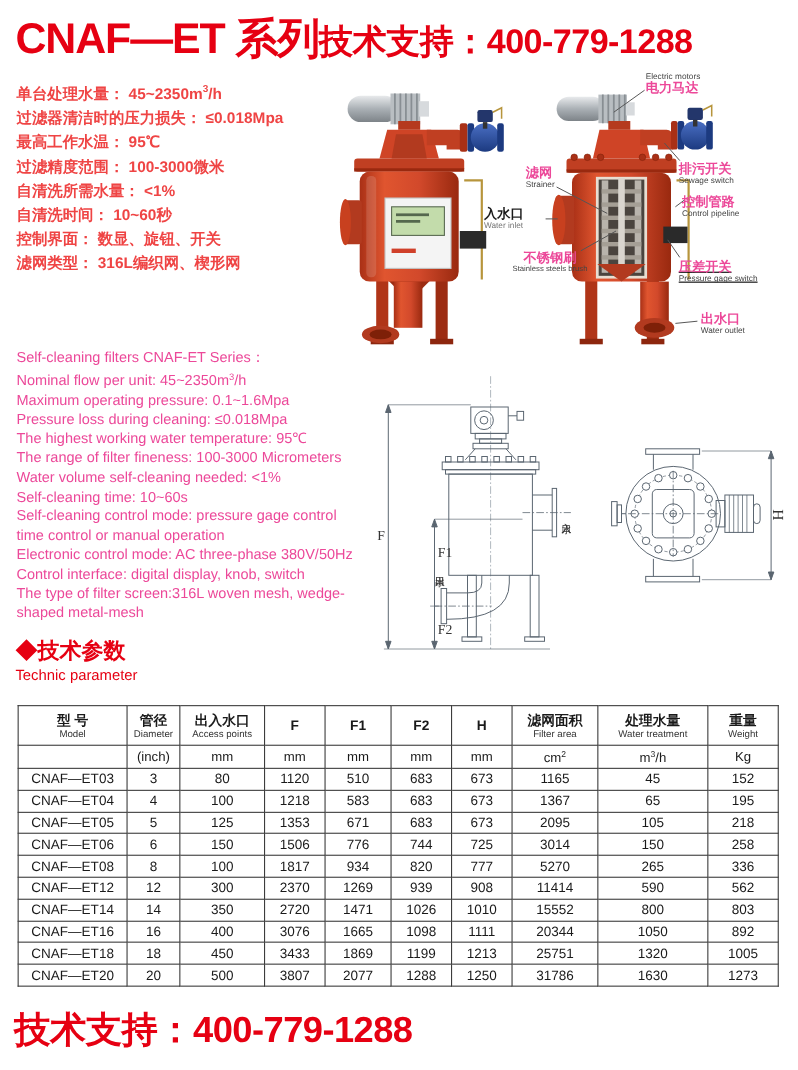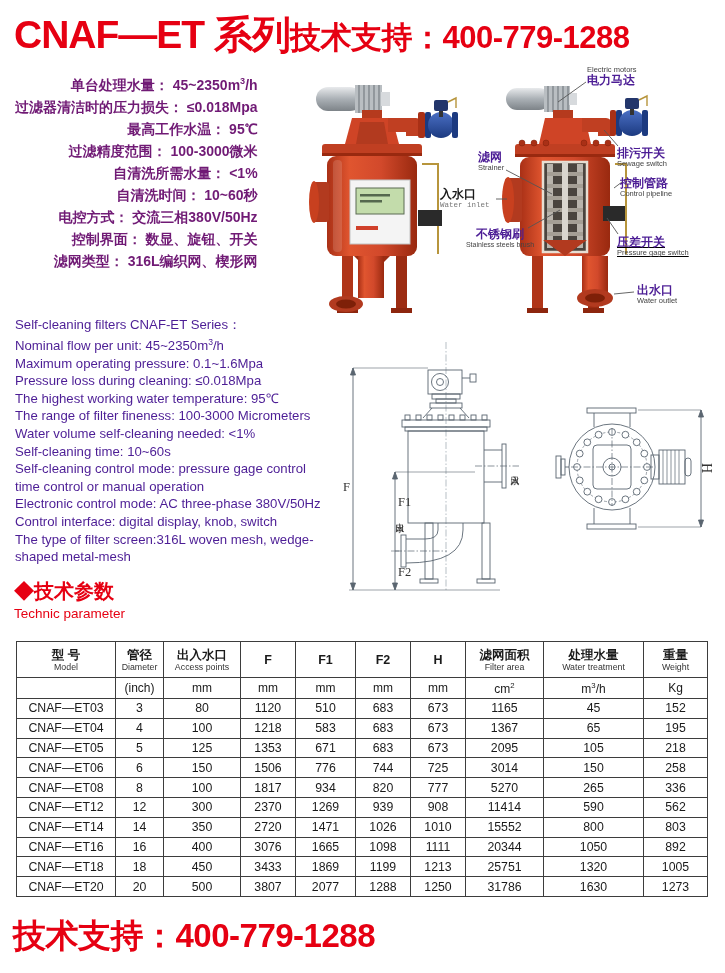--- a/index.html
+++ b/index.html
@@ -6,32 +6,32 @@
   body { background:#ffffff; font-family:"Liberation Sans", sans-serif; }
   .page { position:relative; width:725px; height:973px; background:#fff; overflow:hidden;padding-left:16px; }
 
   
   .title-row { position:absolute; left:14px; top:8px; white-space:nowrap; color:#e60012; }
   .title-series { font-size:39px; font-weight:bold; letter-spacing:-1px; }
   .title-support { font-size:31px; font-weight:bold; letter-spacing:-0.5px; }
 
   
   .specs-cn { position:absolute; left:15px; top:70px; list-style:none; }
-  .specs-cn li { font-size:14px; font-weight:600; color:#701a75; line-height:22px; white-space:nowrap;text-align:right; }
+  .specs-cn li { font-size:14px; font-weight:600; color:#ef4444; line-height:22px; white-space:nowrap; }
   .specs-en { position:absolute; left:15px; top:316px; list-style:none; }
-  .specs-en li { font-size:13.2px; color:#4c1d95; line-height:17.6px; white-space:nowrap; }
+  .specs-en li { font-size:13.2px; color:#ec4899; line-height:17.6px; white-space:nowrap; }
 
   
   .product-fig { position:absolute; left:300px; top:60px; width:425px; height:270px; }
   .product-fig svg { position:absolute; left:0; top:0; }
   .lbl { position:absolute; line-height:1.12; white-space:nowrap; }
-  .lbl .cn { font-size:12px; font-weight:bold; color:#4c1d95; }
+  .lbl .cn { font-size:12px; font-weight:bold; color:#ec4899; }
   .lbl .cn.dark { color:#1a1a1a; font-weight:600; }
   .lbl .en { font-size:7.5px; color:#444; }
-  .lbl .en.grey { color:#777;font-family:Liberation Mono, monospace; }
+  .lbl .en.grey { color:#777; }
 
   
   .drawing-fig { position:absolute; left:335px; top:332px; width:390px; height:288px; }
   .drawing-fig svg { position:absolute; left:0; top:0; }
   .dim { position:absolute; font-family:"Liberation Serif", serif; font-size:12.5px; color:#333; }
   .dim.vtext { writing-mode:vertical-rl; font-family:"Liberation Sans", sans-serif; font-size:9px; letter-spacing:1px; color:#333; }
   .dim.rot { transform:rotate(90deg); font-size:14px; }
 
   
   .section-hd { position:absolute; left:14px; top:578px; color:#e60012; }
@@ -63,21 +63,20 @@
     <span class="title-series">CNAF—ET 系列</span><span class="title-support">技术支持：400-779-1288</span>
   </div>
 
   <ul class="specs-cn" id="specs-cn">
       <li>单台处理水量： 45~2350m<sup>3</sup>/h</li>
       <li>过滤器清洁时的压力损失： ≤0.018Mpa</li>
       <li>最高工作水温： 95℃</li>
       <li>过滤精度范围： 100-3000微米</li>
       <li>自清洗所需水量： &lt;1%</li>
       <li>自清洗时间： 10~60秒</li>
-      <li>电控方式： 交流三相380V/50Hz</li>
       <li>控制界面： 数显、旋钮、开关</li>
       <li>滤网类型： 316L编织网、楔形网</li>
     </ul>
 
   <ul class="specs-en" id="specs-en">
       <li>Self-cleaning filters CNAF-ET Series：</li>
       <li>Nominal flow per unit: 45~2350m<sup>3</sup>/h</li>
       <li>Maximum operating pressure: 0.1~1.6Mpa</li>
       <li>Pressure loss during cleaning: ≤0.018Mpa</li>
       <li>The highest working water temperature: 95℃</li>

